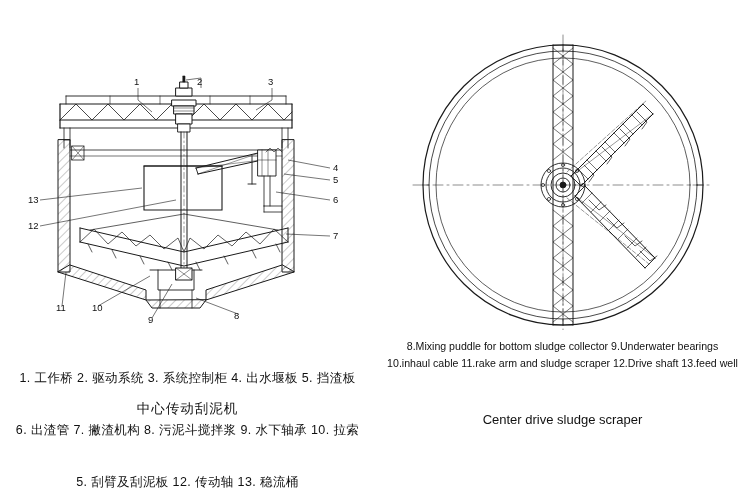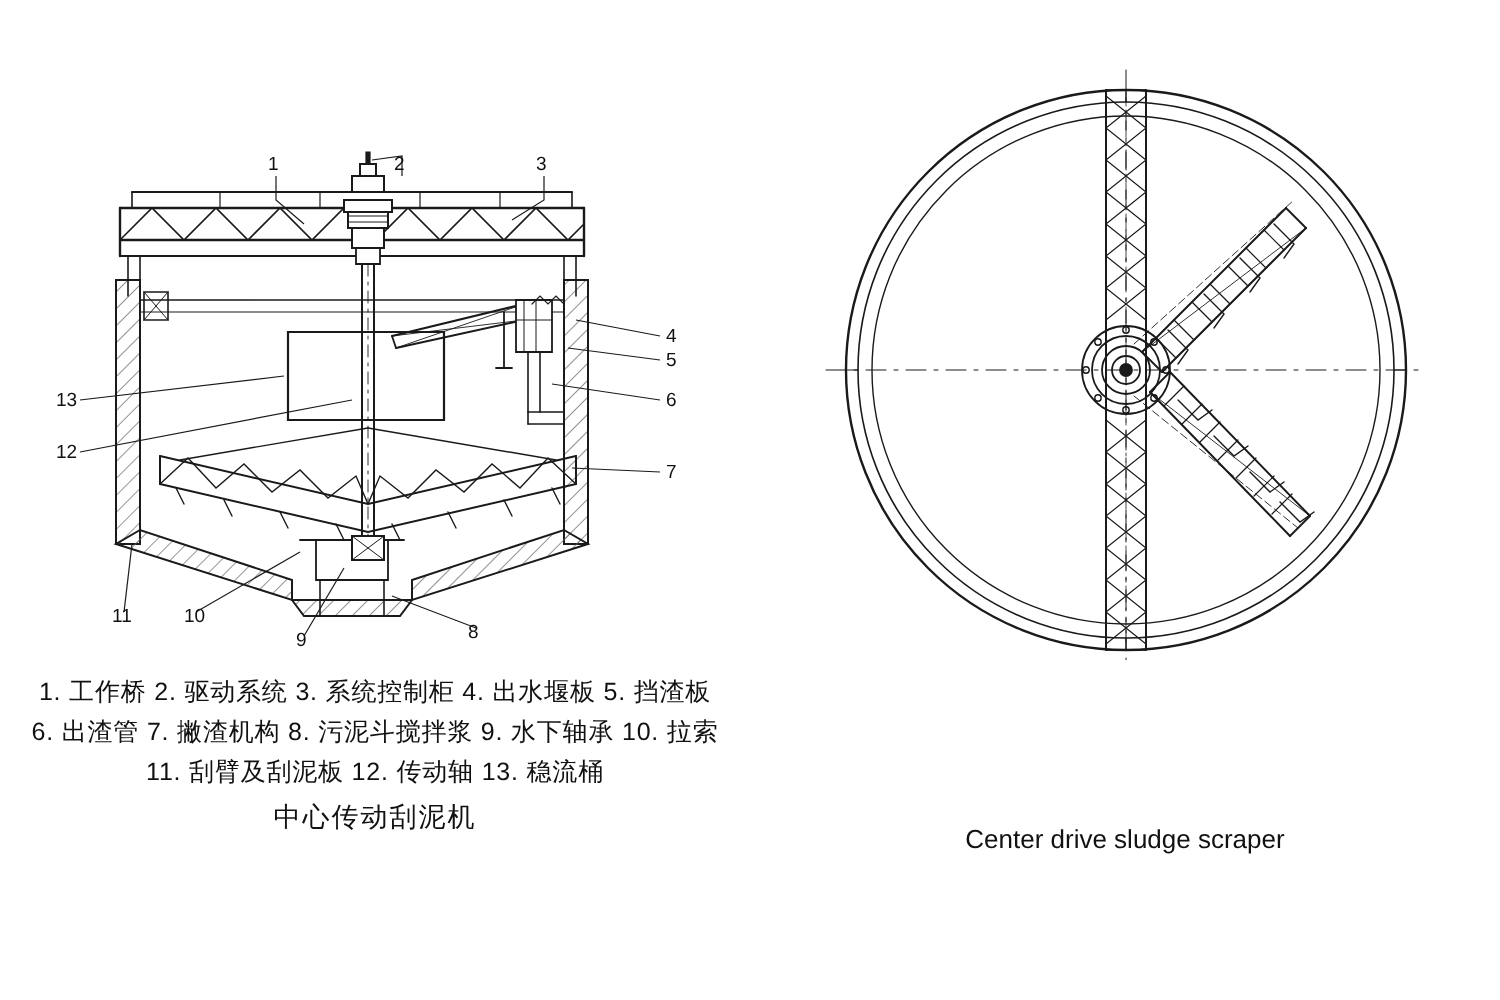--- a/index.html
+++ b/index.html
@@ -46,20 +46,21 @@
     text-align: center;
   }
   #left-legend {
     top: 336px;
     font-size: 12.5px;
     line-height: 20px;
     letter-spacing: 0.4px;
   }
   #left-legend .legend-line {
     white-space: nowrap;
+    margin-top: 32px;
   }
   #left-title {
     top: 400px;
     font-size: 13.5px;
     letter-spacing: 1px;
   }
   #right-legend {
     top: 338px;
     font-size: 10.6px;
     line-height: 17px;
@@ -221,21 +222,21 @@
           <text class="lbl" x="56" y="311">11</text>
           <text class="lbl" x="28" y="229">12</text>
           <text class="lbl" x="28" y="203">13</text>
         </g>
       </svg>
     </div>
 
     <div class="caption-block" id="left-legend">
       <div class="legend-line">1. 工作桥 2. 驱动系统 3. 系统控制柜 4. 出水堰板 5. 挡渣板</div>
       <div class="legend-line">6. 出渣管 7. 撇渣机构 8. 污泥斗搅拌浆 9. 水下轴承 10. 拉索</div>
-      <div class="legend-line">11. 刮臂及刮泥板  12. 传动轴 13. 稳流桶</div>
+      <div class="legend-line">5. 刮臂及刮泥板  12. 传动轴 13. 稳流桶</div>
     </div>
 
     <div class="caption-block" id="left-title">中心传动刮泥机</div>
   </div>
 
   <div class="panel" id="panel-right">
 
     <div class="figure">
       <svg width="375" height="330" viewBox="0 0 375 330" xmlns="http://www.w3.org/2000/svg">
         <g fill="none" stroke="#1a1a1a" stroke-linecap="round">
@@ -323,18 +324,20 @@
             <path d="M188,45 L188,51"></path>
             <path d="M188,319 L188,325"></path>
             <path d="M48,185 L54,185"></path>
             <path d="M322,185 L328,185"></path>
           </g>
         </g>
       </svg>
     </div>
 
     <div class="caption-block" id="right-legend">
+      <div class="legend-line">8.Mixing puddle for bottom sludge collector 9.Underwater bearings</div>
+      <div class="legend-line">10.inhaul cable 11.rake arm and sludge scraper 12.Drive shaft 13.feed well</div>
     </div>
 
     <div class="caption-block" id="right-title">Center drive sludge scraper</div>
   </div>
 
 </div>
 
 </body></html>

